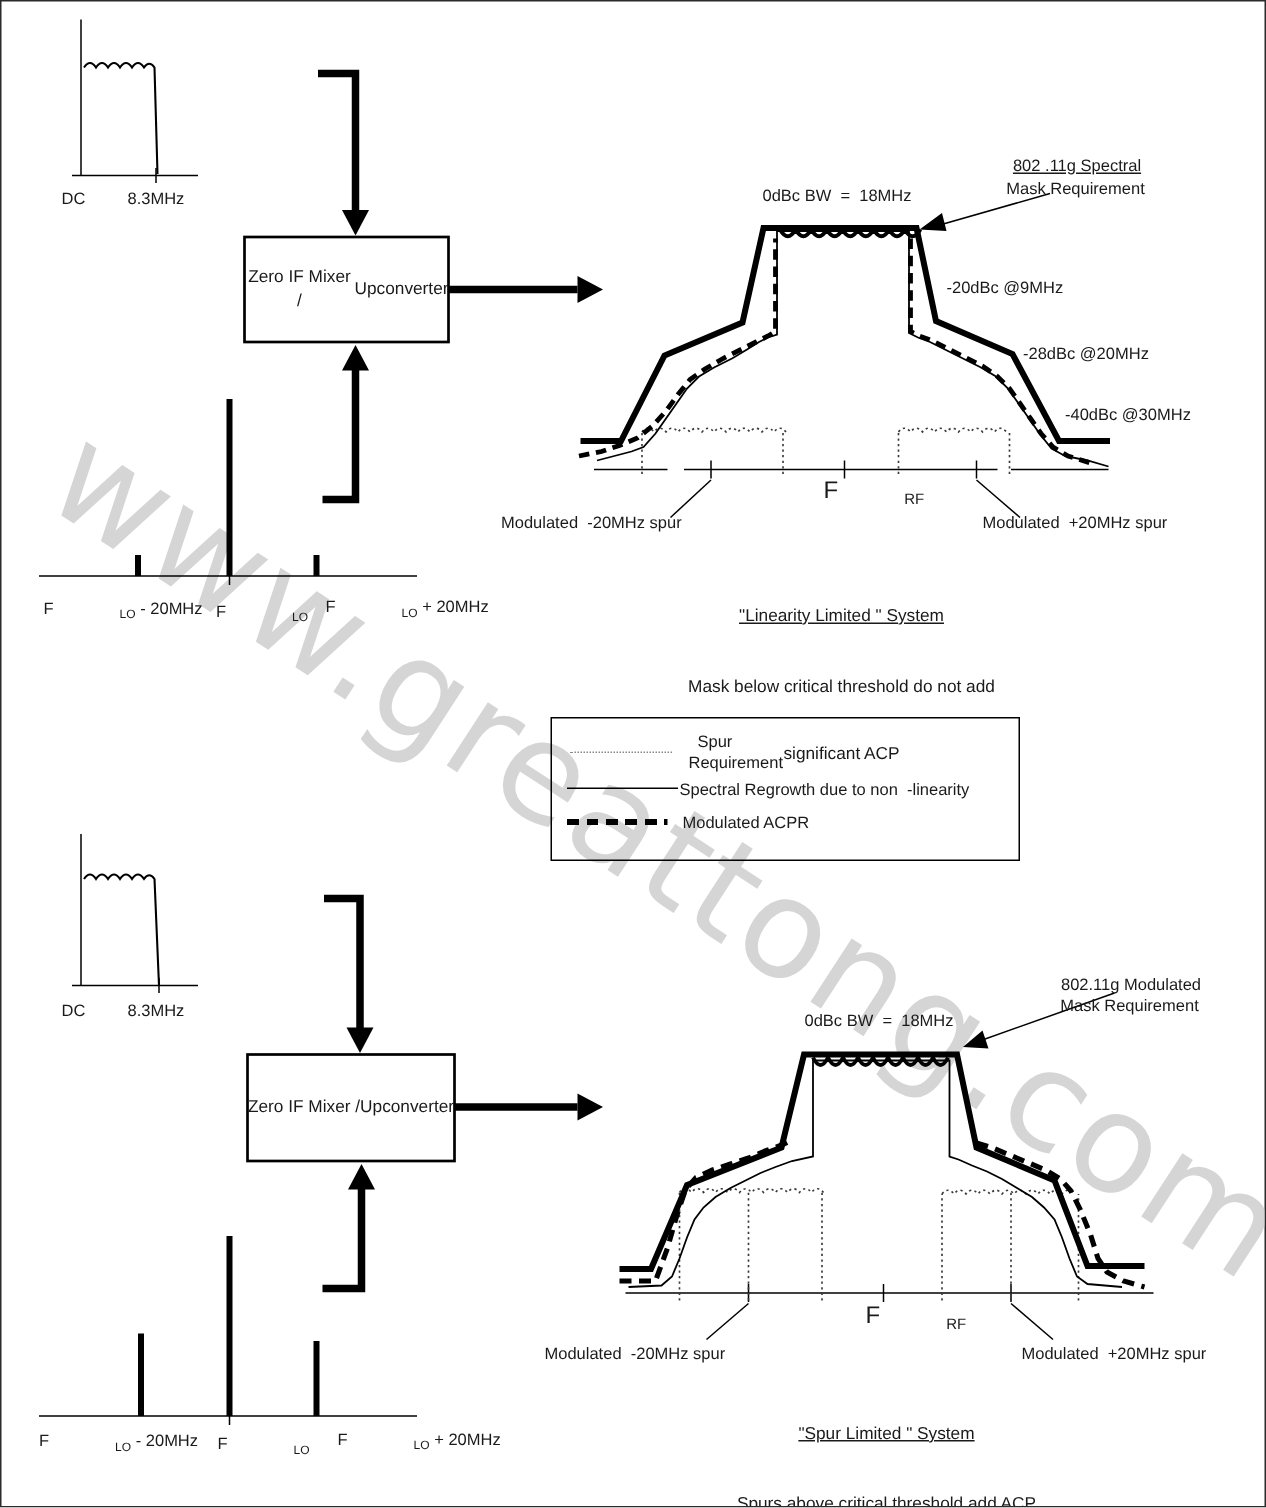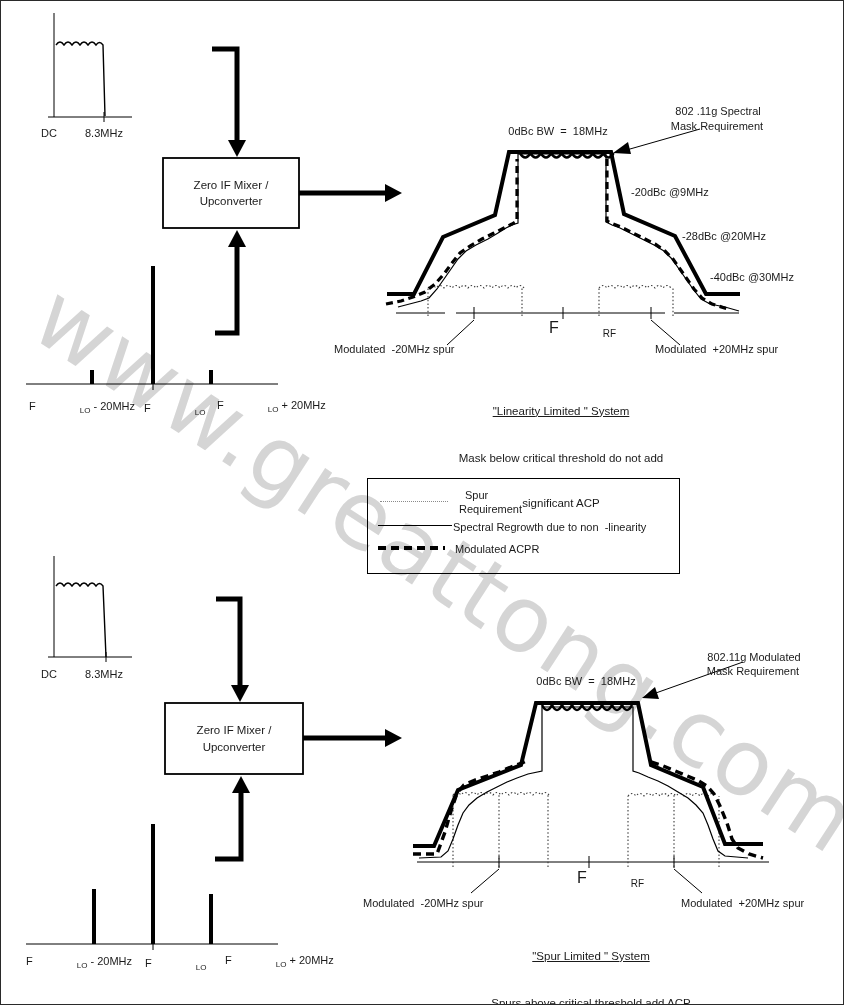--- a/index.html
+++ b/index.html
@@ -4,21 +4,21 @@
 <style>
   html,body{margin:0;padding:0;background:#fff;}
   #page{position:relative;width:842px;height:1003px;border:1px solid #2a2a2a;background:#fff;overflow:hidden;
         font-family:"Liberation Sans", sans-serif;color:#1a1a1a;}
   #watermark{position:absolute;left:72px;top:262px;font-size:92px;color:#cbcbcb;opacity:.8;
              transform:rotate(33deg);transform-origin:0 0;white-space:pre;z-index:0;
              font-family:"DejaVu Sans", sans-serif;letter-spacing:2px;}
   svg.linework{position:absolute;left:0;top:0;z-index:1;}
   .lbl{position:absolute;z-index:2;font-size:11px;line-height:1.25;white-space:pre;}
   .ctr{transform:translateX(-50%);text-align:center;}
-  .mixer-text{position:absolute;z-index:2;display:flex;flex-direction:column;align-items:center;
+  .mixer-text{position:absolute;z-index:2;display:flex;flex-direction:row;align-items:center;
               justify-content:center;font-size:11.5px;line-height:1.4;text-align:center;}
   .frf{font-size:16px;}
   .frf sub, .flo sub{font-size:8px;margin-left:44px;}
   .flo{font-size:11px;}
   .caption{position:absolute;z-index:2;text-align:center;transform:translateX(-50%);font-size:11.5px;line-height:1.3;white-space:pre;}
   .caption .title{text-decoration:underline;margin-bottom:2px;}
   #legend-box{position:absolute;left:366px;top:477px;width:311px;height:94px;border:1.5px solid #000;z-index:2;background:transparent;}
   .legend-line{position:absolute;z-index:3;}
   .ll-dotted{left:379px;top:500px;width:68px;border-top:1.5px dotted #8a8a8a;}
   .ll-solid{left:377px;top:524px;width:74px;border-top:1.3px solid #000;}
@@ -184,21 +184,21 @@
   <div class="mixer-text" style="left:162px;top:157px;width:136px;height:70px;">
     <span>Zero IF Mixer /</span>
     <span>Upconverter</span>
   </div>
 
   <div class="lbl flo" style="left:28px;top:399px;"><span>F</span><sub>LO</sub><span> - 20MHz</span></div>
   <div class="lbl flo" style="left:143px;top:401px;"><span>F</span><sub>LO</sub></div>
   <div class="lbl flo" style="left:216px;top:398px;"><span>F</span><sub>LO</sub><span> + 20MHz</span></div>
 
   <div class="lbl ctr" style="left:557px;top:124px;">0dBc BW  =  18MHz</div>
-  <div class="lbl ctr" style="left:717px;top:104px;">802 .11g Spectral</div>
+  <div class="lbl ctr" style="left:717px;top:104px;text-decoration:underline;">802 .11g Spectral</div>
   <div class="lbl ctr" style="left:716px;top:119px;">Mask Requirement</div>
 
   <div class="lbl" style="left:630px;top:185px;">-20dBc @9MHz</div>
   <div class="lbl" style="left:681px;top:229px;">-28dBc @20MHz</div>
   <div class="lbl" style="left:709px;top:270px;">-40dBc @30MHz</div>
 
   <div class="lbl frf" style="left:548px;top:317px;"><span>F</span><sub style="font-size:10px;">RF</sub></div>
 
   <div class="lbl" style="left:333px;top:342px;">Modulated  -20MHz spur</div>
   <div class="lbl" style="left:654px;top:342px;">Modulated  +20MHz spur</div>

